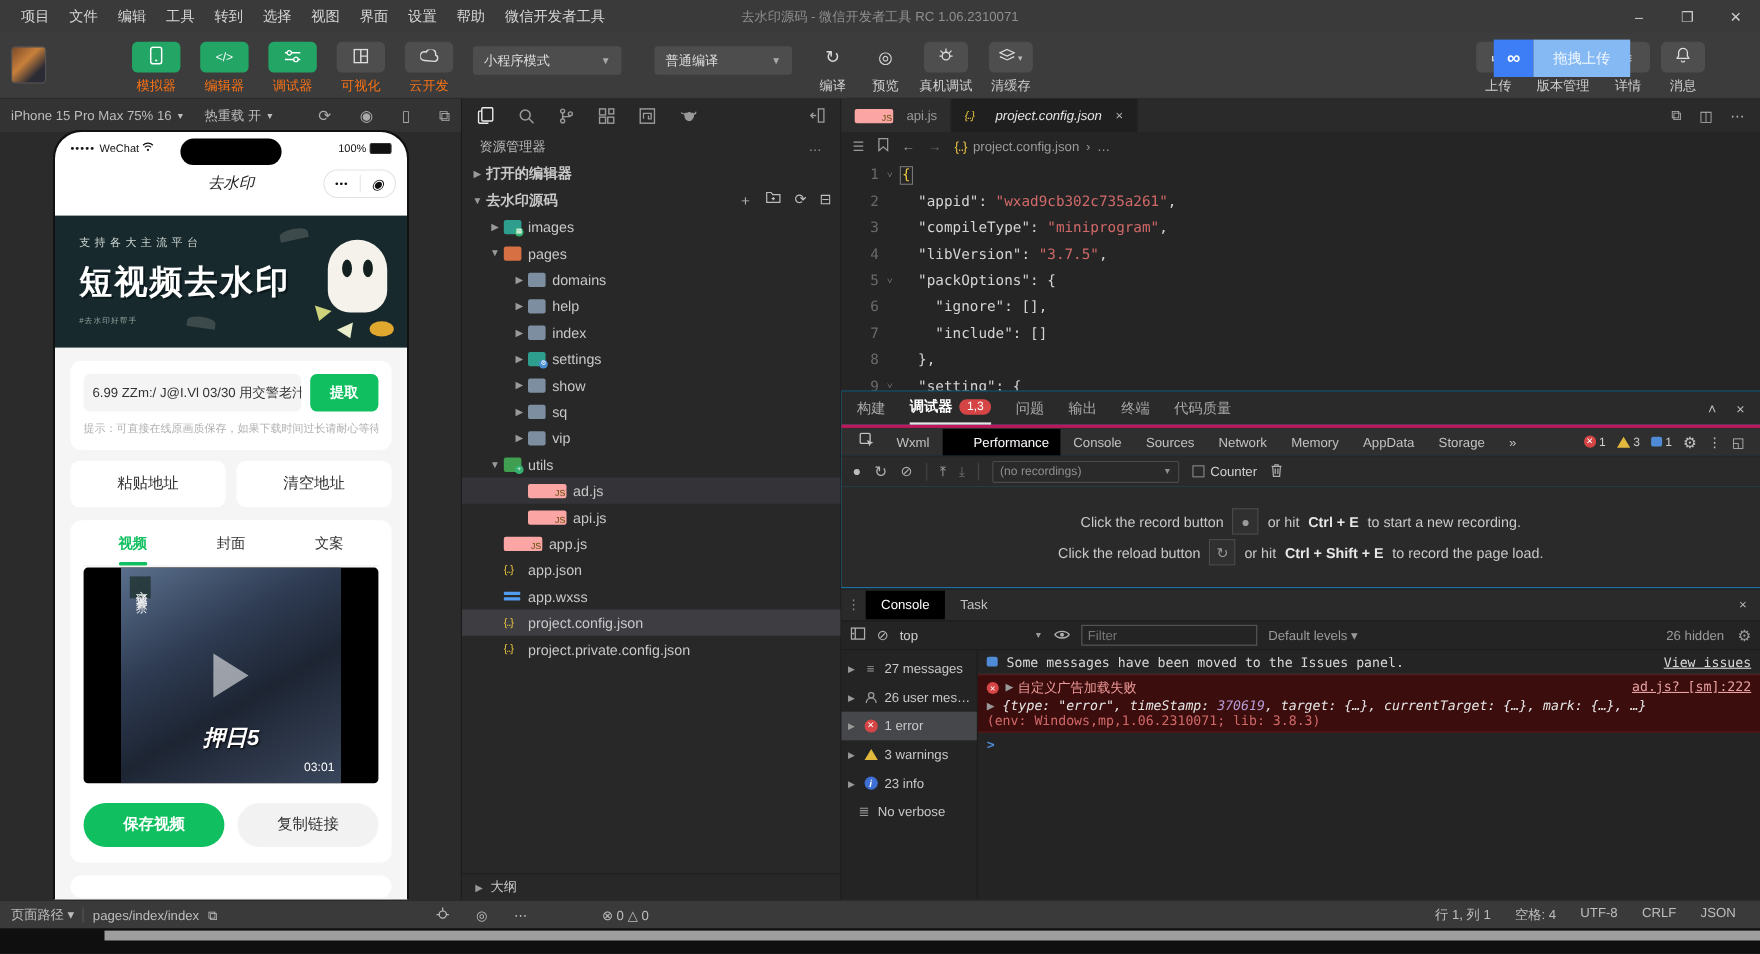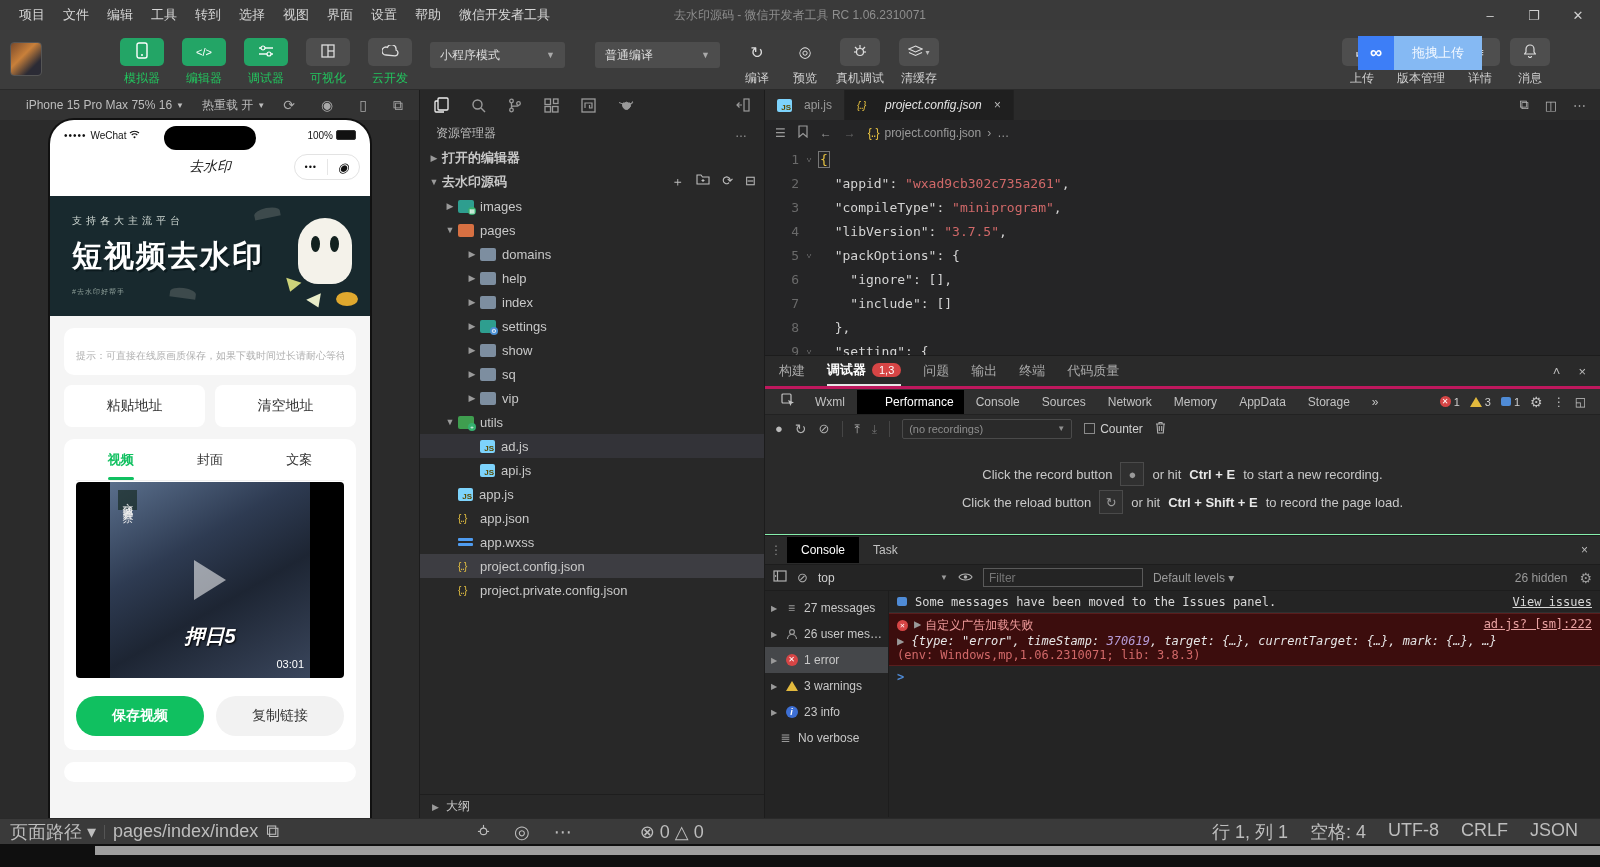--- a/index.html
+++ b/index.html
@@ -18,39 +18,39 @@
   
   #toolbar { position:absolute; top:30px; left:0; width:1600px; height:60px; background:#3c3c3c;
     border-bottom:1px solid #2a2a2a; }
   #avatar { position:absolute; left:10px; top:12px; width:32px; height:34px; border-radius:4px;
     background:linear-gradient(135deg,#7a4a2b 0%,#c9803a 40%,#2b2b35 75%); border:1px solid #555; }
   .tool-group { position:absolute; top:8px; display:flex; gap:14px; }
   .tool-btn { display:flex; flex-direction:column; align-items:center; width:48px; cursor:pointer; }
   .tool-btn .box { width:44px; height:28px; border-radius:5px; display:flex; align-items:center; justify-content:center; }
   .tool-btn .box.green { background:#23a566; }
   .tool-btn .box.gray { background:#4e4e4e; }
-  .tool-btn .lbl { margin-top:4px; font-size:12px; color:#22c55e; white-space:nowrap; }
+  .tool-btn .lbl { margin-top:4px; font-size:12px; color:#f97316; white-space:nowrap; }
   .select-pill { position:absolute; top:12px; height:26px; background:#4d4d4d; border-radius:3px;
     display:flex; align-items:center; padding:0 10px; color:#ddd; font-size:12px; cursor:pointer; }
   .select-pill .caret { margin-left:auto; font-size:9px; color:#aaa; }
   .icon-action { display:flex; flex-direction:column; align-items:center; width:54px; cursor:pointer; }
   .icon-action .box { width:40px; height:28px; border-radius:5px; background:#4e4e4e; display:flex; align-items:center; justify-content:center; color:#d9d9d9; font-size:15px; }
   .icon-action .lbl { margin-top:4px; font-size:12px; color:#d0d0d0; white-space:nowrap; }
   #drag-tip { position:absolute; top:6px; left:1358px; display:flex; z-index:9; }
   #drag-tip .sq { width:36px; height:34px; background:#3d7ef7; display:flex; align-items:center; justify-content:center; color:#fff; font-size:17px; font-weight:bold; }
   #drag-tip .tip { height:34px; background:#85b9f3; color:#f2f8ff; display:flex; align-items:center; padding:0 18px; font-size:13px; }
 
   
   #main { position:absolute; top:90px; left:0; width:1600px; height:728px; display:flex; }
   #sim-col { width:420px; height:728px; background:#2b2b2b; position:relative; border-right:1px solid #1c1c1c; overflow:hidden; }
   #tree-col { width:345px; height:728px; background:#282828; position:relative; border-right:1px solid #1c1c1c; }
   #right-col { width:835px; height:728px; position:relative; background:#252526; }
 
   
-  #sim-header { height:30px; background:#333; display:flex; align-items:center; padding:0 26px; color:#bdbdbd; font-size:12px; gap:18px; }
+  #sim-header { height:30px; background:#333; display:flex; align-items:center; padding:0 10px; color:#bdbdbd; font-size:12px; gap:18px; }
   .sim-h-item { display:flex; align-items:center; gap:4px; cursor:pointer; white-space:nowrap; }
   .sim-h-icons { margin-left:auto; display:flex; gap:26px; color:#a9a9a9; font-size:14px; }
 
   
   #phone { position:absolute; left:48px; top:28px; width:324px; height:700px; background:#fff;
     border-radius:26px 26px 0 0; border:2px solid #111; border-bottom:none; overflow:hidden; }
   #p-status { position:relative; height:30px; display:flex; align-items:center; padding:0 14px; font-size:10px; color:#111; }
   #p-pill { position:absolute; left:50%; top:6px; transform:translateX(-50%); width:92px; height:24px; background:#000; border-radius:13px; }
   #p-batt { margin-left:auto; display:flex; align-items:center; gap:3px; }
   .batt-body { width:20px; height:10px; border:1px solid #333; border-radius:2px; background:#111; }
@@ -105,21 +105,21 @@
   .trow { height:24px; display:flex; align-items:center; font-size:13px; color:#c8c8c8; cursor:pointer; padding-right:8px; }
   .trow.hover { background:#333338; }
   .trow.selected { background:#3d3d42; }
   .trow .tw { width:16px; text-align:center; font-size:9px; color:#9a9a9a; flex:none; }
   .ficon { width:16px; height:13px; border-radius:2px; margin-right:6px; flex:none; position:relative; }
   .ficon.plain { background:#7d8ea0; }
   .ficon.teal { background:#2e9e8f; }
   .ficon.orange { background:#d77042; }
   .ficon.green { background:#3f9e4f; }
   .fbadge { position:absolute; right:-2px; bottom:-2px; width:8px; height:8px; border-radius:50%; font-size:6px; line-height:8px; text-align:center; color:#fff; }
-  .js-ico { width:15px; height:13px; background:#7dd3fc; color:#5b4a00; font-size:8px; font-weight:bold; display:flex; align-items:flex-end; justify-content:flex-end; padding:0 1px; border-radius:2px; margin-right:6px; flex:none; }
+  .js-ico { width:35px; height:13px; background:#fca5a5; color:#5b4a00; font-size:8px; font-weight:normal; display:flex; align-items:flex-end; justify-content:flex-end; padding:0 1px; border-radius:2px; margin-right:6px; flex:none; }
   .json-ico { width:17px; color:#e8c341; font-size:10px; margin-right:5px; flex:none; letter-spacing:-1px; }
   .wxss-ico { width:15px; height:13px; margin-right:7px; flex:none; display:flex; flex-direction:column; gap:2px; justify-content:center; }
   .wxss-ico i { height:3px; background:#4f9cf0; border-radius:1px; display:block; }
   .proj-actions { margin-left:auto; display:flex; gap:12px; color:#bdbdbd; font-size:13px; }
   #tree-outline { position:absolute; bottom:0; left:0; right:0; height:24px; border-top:1px solid #1e1e1e;
     display:flex; align-items:center; padding-left:12px; color:#c8c8c8; font-size:12px; }
 
   
   #editor { position:absolute; top:0; left:0; width:835px; height:265px; background:#252526; }
   #tabbar { height:30px; background:#2a2a2a; display:flex; align-items:stretch; }
@@ -133,21 +133,21 @@
   .cline { display:flex; height:24px; }
   .cnum { width:34px; text-align:right; color:#6a6a6a; flex:none; }
   .cfold { width:20px; text-align:center; color:#9a9a9a; font-size:9px; flex:none; }
   .ctext { white-space:pre; }
   .ckey { color:#d4d4d4; }
   .cval { color:#d16969; }
   .cpun { color:#d4d4d4; }
   .cbrace1 { color:#e8c341; outline:1px solid #777; padding:0 1px; }
 
   
-  #debugger { position:absolute; top:265px; left:0; width:835px; height:180px; background:#86efac; border-top:1px solid #1c1c1c; }
+  #debugger { position:absolute; top:265px; left:0; width:835px; height:180px; background:#0ea5e9; border-top:1px solid #1c1c1c; }
   #dbg-tabs { height:30px; display:flex; align-items:center; padding:0 14px; gap:22px; font-size:13px; color:#a9a9a9; background:#2a2a2a; }
   .dbg-tab { cursor:pointer; display:flex; align-items:center; gap:6px; height:30px; }
   .dbg-tab.active { color:#fff; font-weight:bold; border-bottom:2px solid #e6e6e6; }
   #dbg-badge { background:#d64545; color:#fff; border-radius:9px; font-size:11px; padding:1px 7px; font-weight:normal; }
   #dbg-tabs .winctl { margin-left:auto; display:flex; gap:18px; color:#bbb; }
   #devtools-tabs { height:28px; background:#2f2f2f; display:flex; align-items:center; padding:0 8px; gap:2px; font-size:12px; color:#c2c2c2; border-top:3px solid #be185d; }
   .dt-tab { padding:5px 10px; cursor:pointer; }
   .dt-tab.active { background:#000; color:#fff;padding-left:28px; }
   #dt-status { margin-left:auto; display:flex; align-items:center; gap:10px; padding-right:6px; }
   .cnt { display:flex; align-items:center; gap:3px; font-size:11px; color:#cfcfcf; }
@@ -188,21 +188,21 @@
   #msg-error { background:#3c0d0d; border-top:1px solid #5a1d1d; border-bottom:1px solid #5a1d1d; padding:3px 8px; color:#e88; }
   #err-line1 { display:flex; }
   #err-line1 .src { margin-left:auto; color:#e8a1a1; text-decoration:underline; cursor:pointer; }
   #err-obj { color:#e6e6e6; font-style:italic; }
   #err-obj .num { color:#b59bd6; }
   #err-env { color:#d16969; }
   #con-prompt { color:#4f8bd6; padding:4px 8px; font-weight:bold; }
 
   
   #statusbar { position:absolute; top:818px; left:0; width:1600px; height:26px; background:#3a3a3a;
-    display:flex; align-items:center; padding:0 10px; color:#bdbdbd; font-size:18px; gap:8px; border-top:1px solid #2a2a2a; }
+    display:flex; align-items:center; padding:0 10px; color:#bdbdbd; font-size:12px; gap:8px; border-top:1px solid #2a2a2a; }
   #sb-right { margin-left:auto; display:flex; gap:22px; padding-right:12px; color:#bdbdbd; }
   .sb-sep { width:1px; height:14px; background:#555; }
   #bottom-strip { position:absolute; top:844px; left:0; width:1600px; height:23px; background:#0f0f0f; }
   #bottom-strip .bar { position:absolute; left:95px; right:0; top:2px; height:9px; background:#9e9e9e; }
   svg { flex:none; }
 </style>
 </head>
 <body>
 
 <div id="app">
@@ -413,20 +413,24 @@
           <div class="tag">#去水印好帮手</div>
           <div class="bat" style="right:90px; top:12px; transform:rotate(-12deg);"></div>
           <div class="bat" style="left:120px; bottom:18px; transform:rotate(8deg);"></div>
           <div class="ghost"></div>
           <div class="shard" style="right:70px; bottom:24px; transform:rotate(18deg);"></div>
           <div class="shard" style="right:46px; bottom:8px; transform:rotate(-24deg); border-top-color:#e9edc9;"></div>
           <div class="coin"></div>
         </div>
         <div id="p-content">
           <div class="p-card" id="p-inputcard">
+            <div id="p-inputrow">
+              <div id="p-input">6.99 ZZm:/ J@I.Vl 03/30 用交警老汁</div>
+              <div id="p-extract">提取</div>
+            </div>
             <div id="p-hint">提示：可直接在线原画质保存，如果下载时间过长请耐心等待</div>
           </div>
           <div id="p-btnrow">
             <div class="p-halfbtn">粘贴地址</div>
             <div class="p-halfbtn">清空地址</div>
           </div>
           <div class="p-card" id="p-tabscard">
             <div id="p-tabs">
               <div class="p-tab active">视频</div>
               <div class="p-tab">封面</div>

